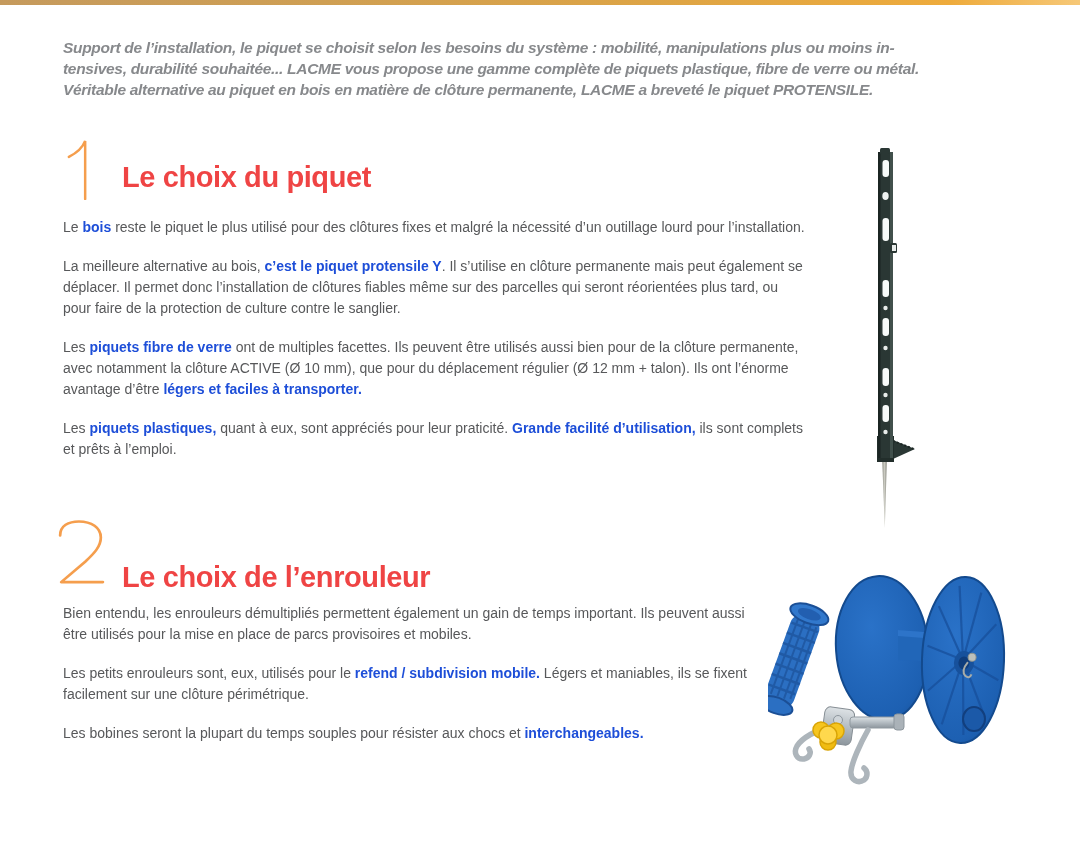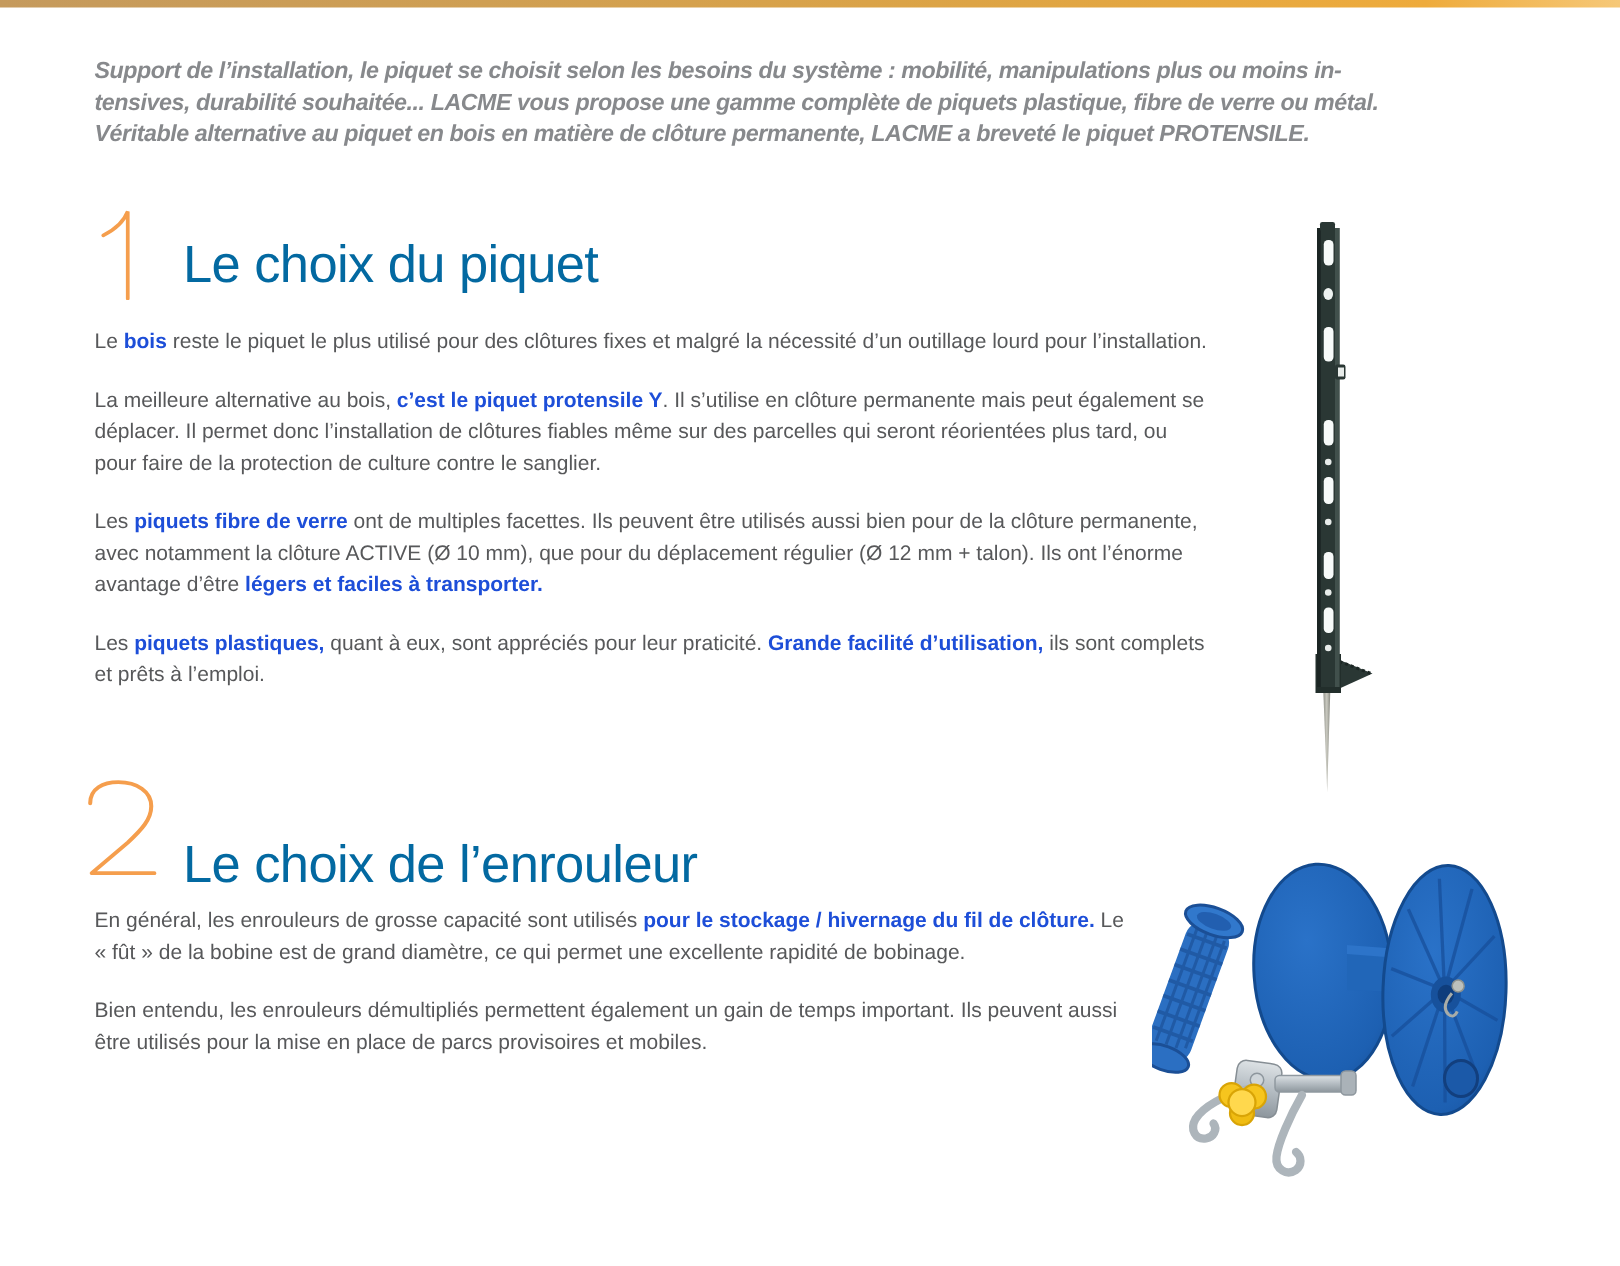--- a/index.html
+++ b/index.html
@@ -12,21 +12,21 @@
     background:linear-gradient(90deg,#c59a5d 0%,#cf9f53 30%,#ddA445 60%,#eeab3c 88%,#f6c878 100%);
   }
   .intro{
     position:absolute;left:63px;top:21px;width:935px;
     font-size:15.5px;font-weight:bold;font-style:italic;
     color:#87898c;line-height:21px;letter-spacing:-0.3px;
   }
   .num-svg{position:absolute;}
   .sec-title{
     position:absolute;left:122px;margin:0;
-    font-size:35px;font-weight:normal;color:#0369a1;letter-spacing:-0.4px;line-height:34px;
+    font-size:29px;font-weight:bold;color:#ef4444;letter-spacing:-0.4px;line-height:34px;
   }
   .paras{position:absolute;left:63px;font-size:14px;line-height:21px;color:#57585a;}
   .paras p{margin:0 0 18px 0;}
   .hl{color:#1d4ed8;font-weight:bold;}
   .sr{position:absolute;width:1px;height:1px;overflow:hidden;clip:rect(0 0 0 0);white-space:nowrap;}
   .product{position:absolute;}
 </style>
 </head>
 <body>
 
@@ -85,22 +85,23 @@
     </svg>
   </section>
 
   <section>
     <span class="sr">2</span>
     <svg class="num-svg" style="left:57px;top:520px" width="48" height="66" viewBox="0 0 46 68" preserveAspectRatio="none">
       <path d="M 3 16 C 3 6, 11 1.5, 21 1.5 C 33 1.5, 42 8, 42 18 C 42 27, 36 34, 27 43 L 4 64 L 44 64" fill="none" stroke="#F59E4D" stroke-width="2.6" stroke-linecap="round" stroke-linejoin="round"></path>
     </svg>
     <h2 class="sec-title" style="top:560px">Le choix de l’enrouleur</h2>
     <div class="paras" style="top:603px;width:692px">
-        <p><span>En général, les enrouleurs de grosse capacité sont utilisés </span><strong class="hl">pour le stockage / hivernage du fil de clôture.</strong><span> Le « fût » de la bobine est de grand diamètre, ce qui permet une excellente rapidité de bobinage.</span></p>
         <p><span>Bien entendu, les enrouleurs démultipliés permettent également un gain de temps important. Ils peuvent aussi être utilisés pour la mise en place de parcs provisoires et mobiles.</span></p>
+        <p><span>Les petits enrouleurs sont, eux, utilisés pour le </span><strong class="hl">refend / subdivision mobile.</strong><span> Légers et maniables, ils se fixent facilement sur une clôture périmétrique.</span></p>
+        <p><span>Les bobines seront la plupart du temps souples pour résister aux chocs et </span><strong class="hl">interchangeables.</strong></p>
       </div>
 
     <svg class="product" style="left:768px;top:568px" width="250" height="232" viewBox="0 0 250 232">
       <defs>
         <radialGradient id="discG" cx="0.4" cy="0.35" r="0.9">
           <stop offset="0" stop-color="#2a72c8"></stop>
             <stop offset="0.7" stop-color="#1d60b2"></stop>
             <stop offset="1" stop-color="#144a90"></stop>
         </radialGradient>
         <linearGradient id="metalG" x1="0" y1="0" x2="0" y2="1">

